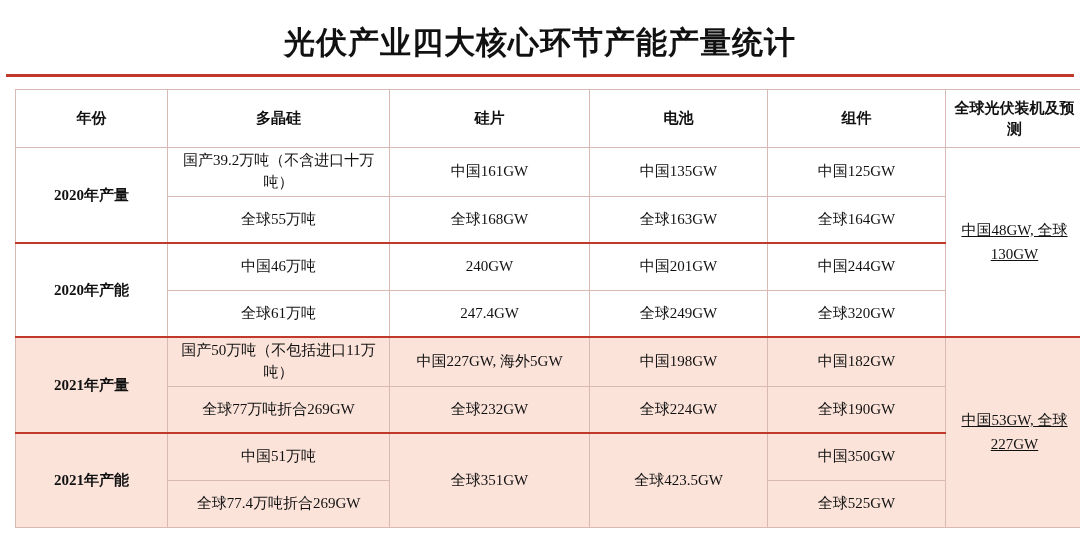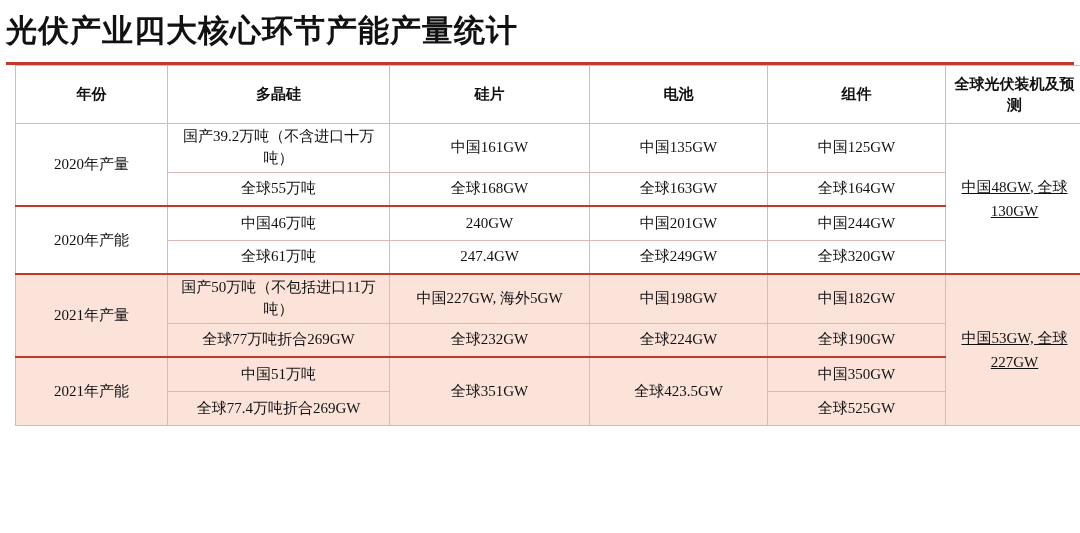--- a/index.html
+++ b/index.html
@@ -17,22 +17,23 @@
     position: relative;
     width: 1080px;
     height: 533px;
     background: #ffffff;
     box-sizing: border-box;
   }
   .title-bar {
     height: 62px;
     display: flex;
     align-items: center;
+    justify-content: center;
     border-bottom: 3px solid #c0392b;
-    margin: 0 6px;
+    margin: 12px 6px;
   }
   .title-text {
     font-size: 31px;
     font-weight: bold;
     letter-spacing: 1px;
     color: #111111;
     font-family: "Liberation Serif", "DejaVu Serif", serif;
   }
   table.main {
     border-collapse: collapse;
@@ -56,28 +57,28 @@
     color: #d31e16;
     background: #ffffff;
     border-top: 1px solid #d9b9b4;
     border-bottom: 2px solid #c0392b;
   }
   .hdr-last {
     font-size: 16px;
     line-height: 1.35;
   }
   .yearcell {
-    font-weight: normal;
+    font-weight: bold;
     font-size: 17px;
     color: #d31e16;
   }
   .row-white { background: #ffffff; }
   .row-pink  { background: #fbe3da; }
   .cell-sub {
-    height: 34px;
+    height: 47px;
   }
   .multiline { line-height: 1.45; }
   .sep-strong { border-top: 2px solid #c0392b !important; }
   .global-col { font-size: 15px; line-height: 1.6; text-decoration: underline; }
 </style>
 </head>
 <body>
 
 <div class="page">
 

